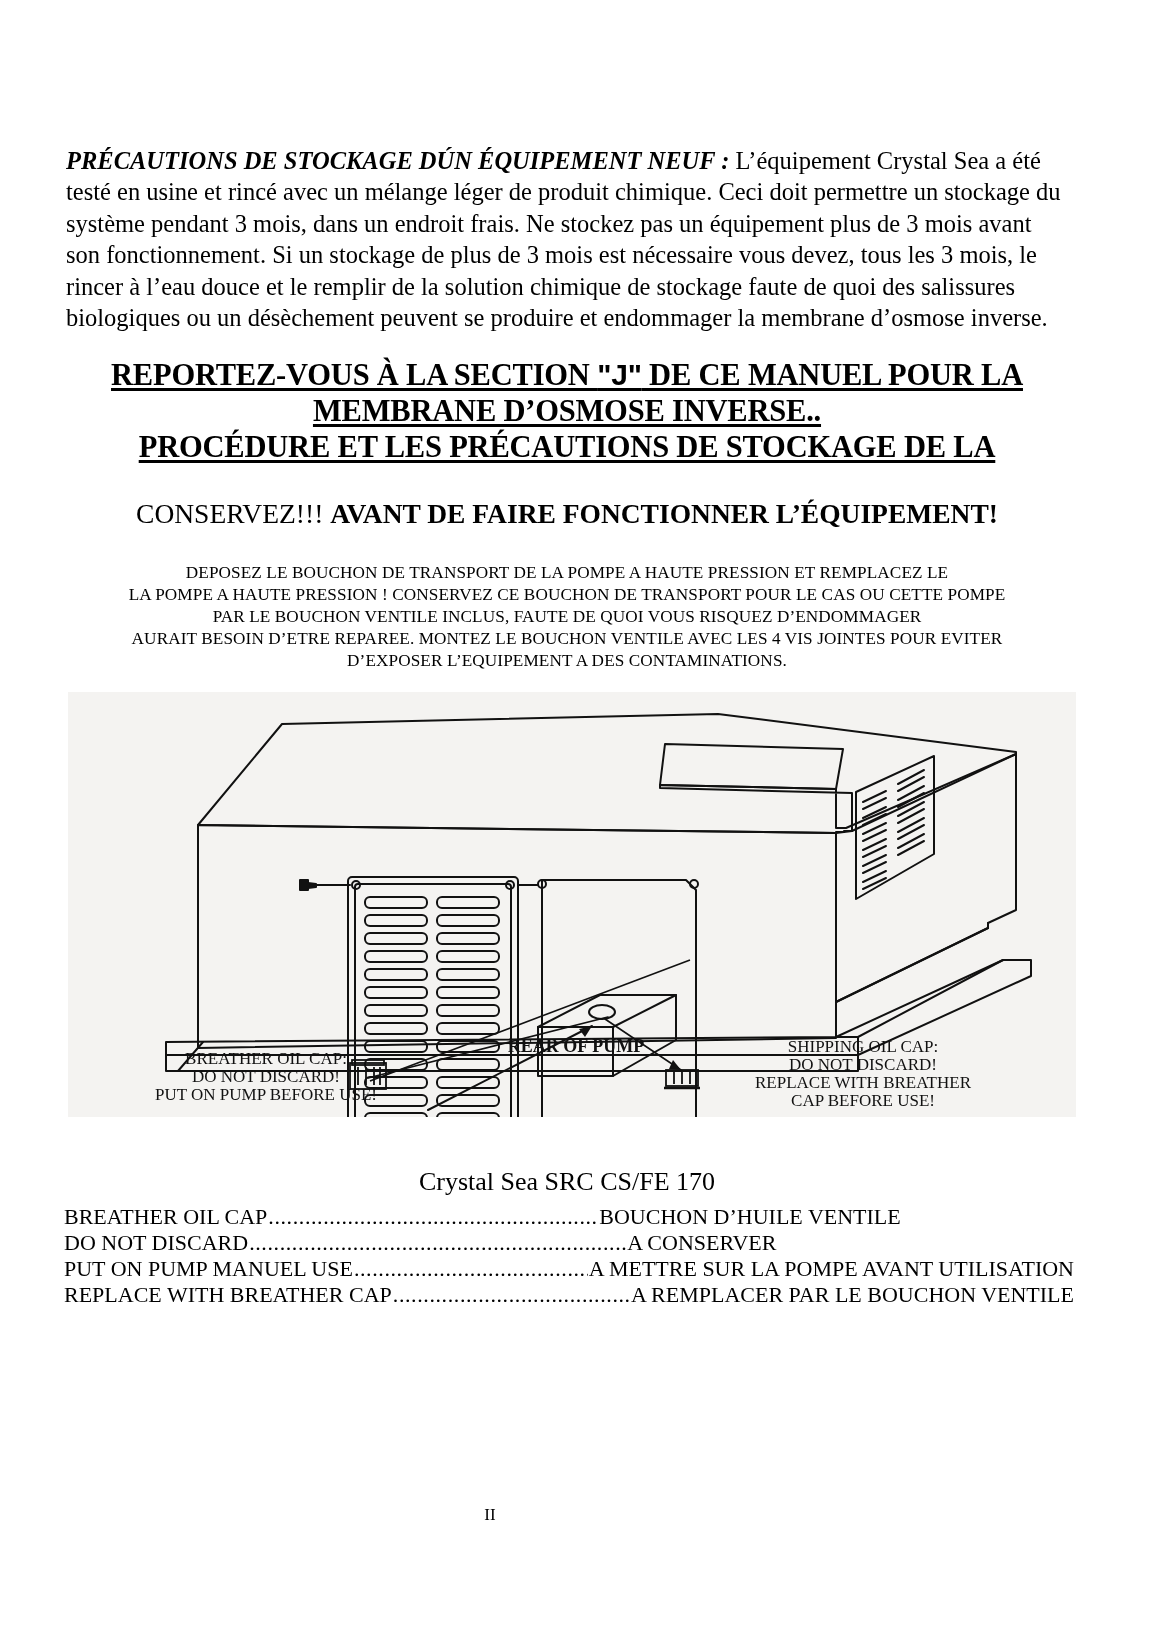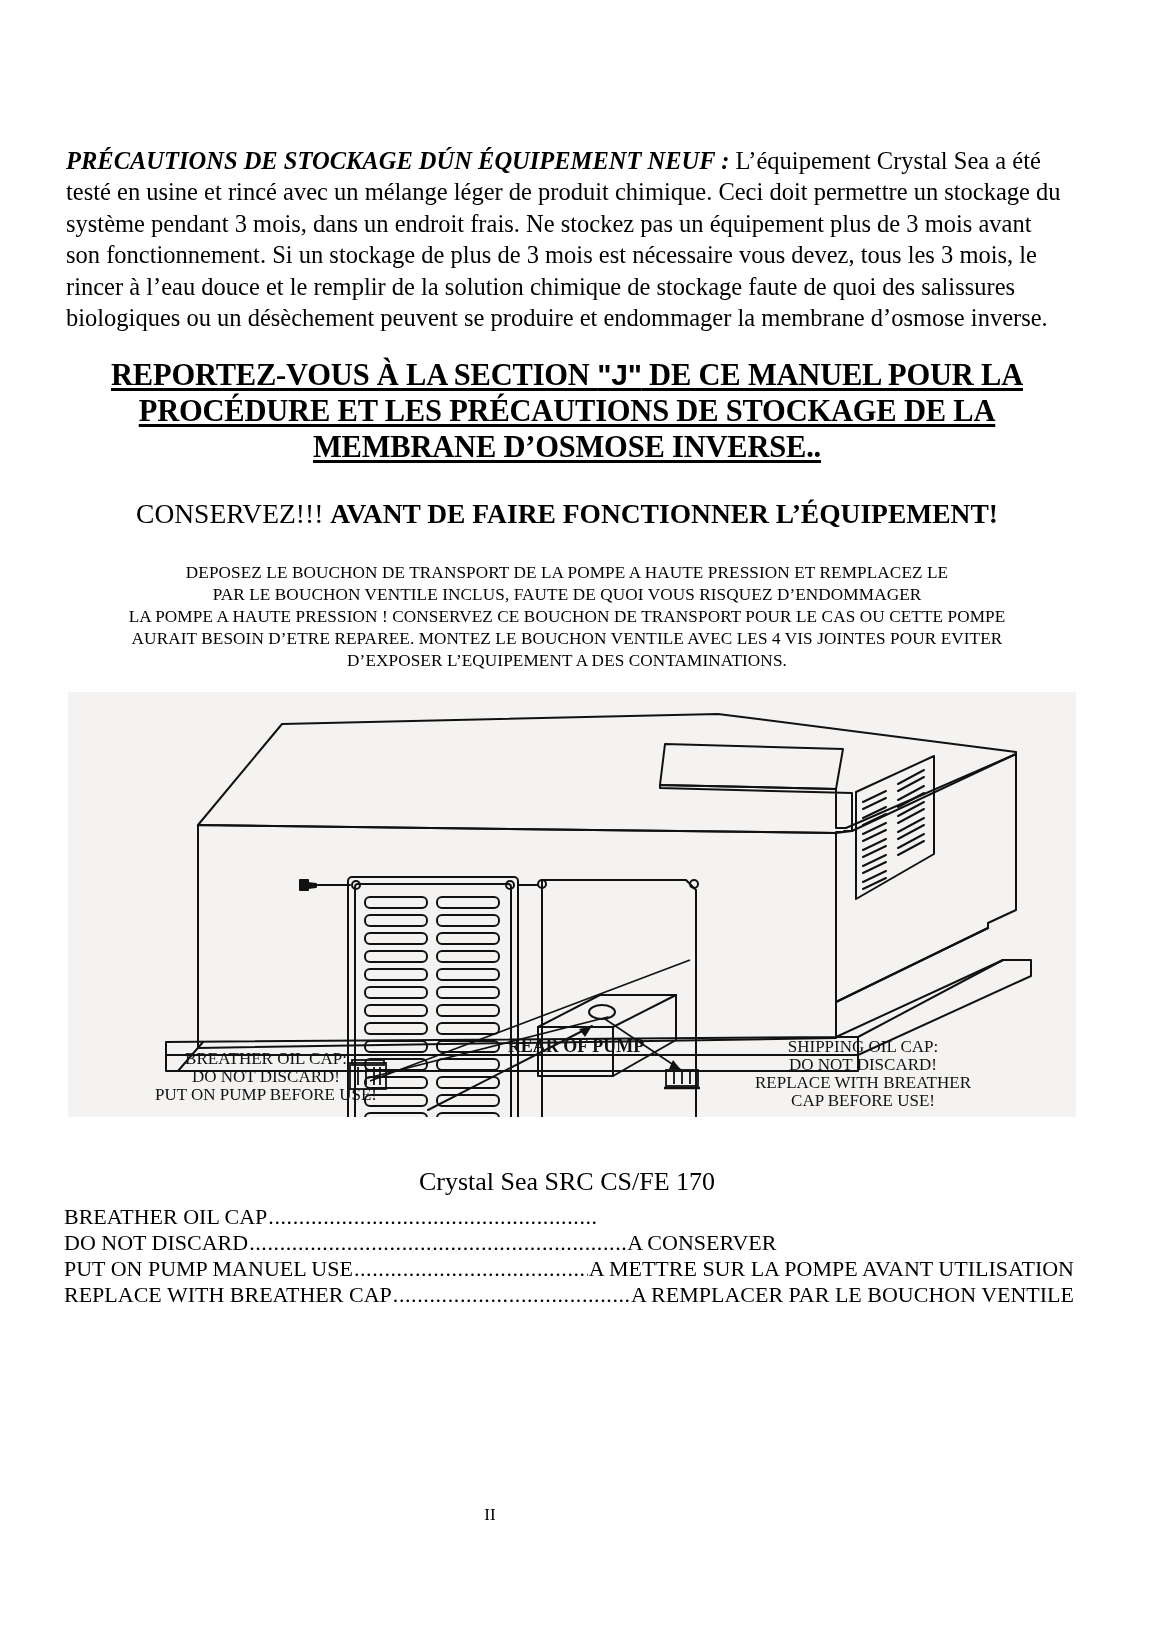--- a/index.html
+++ b/index.html
@@ -160,32 +160,32 @@
 <body>
 
 <div class="page">
 
   <p class="intro">
     <span class="lead">PRÉCAUTIONS DE STOCKAGE DÚN ÉQUIPEMENT NEUF :</span><span class="body-text"> L’équipement Crystal Sea a été testé en usine et rincé avec un mélange léger de produit chimique. Ceci doit permettre un stockage du système pendant 3 mois, dans un endroit frais. Ne stockez pas un équipement plus de 3 mois avant son fonctionnement. Si un stockage de plus de 3 mois est nécessaire vous devez, tous les 3 mois, le rincer à l’eau douce et le remplir de la solution chimique de stockage faute de quoi des salissures biologiques ou un désèchement peuvent se produire et endommager la membrane d’osmose inverse.</span>
   </p>
 
   <div class="big-heading">
     <div><span class="u">REPORTEZ-VOUS À LA SECTION </span><span class="u jmark">"J"</span><span class="u"> DE CE MANUEL POUR LA</span></div>
+    <div><span class="u">MEMBRANE D’OSMOSE INVERSE..</span></div>
     <div><span class="u">PROCÉDURE ET LES PRÉCAUTIONS DE STOCKAGE DE LA</span></div>
-    <div><span class="u">MEMBRANE D’OSMOSE INVERSE..</span></div>
   </div>
 
   <div class="attention">
     <span>CONSERVEZ!!! </span><span class="strong">AVANT DE FAIRE FONCTIONNER L’ÉQUIPEMENT!</span>
   </div>
 
   <div class="caps-block">
     <div>DEPOSEZ LE BOUCHON DE TRANSPORT DE LA POMPE A HAUTE PRESSION ET REMPLACEZ LE</div>
+    <div>LA POMPE A HAUTE PRESSION ! CONSERVEZ CE BOUCHON DE TRANSPORT POUR LE CAS OU CETTE POMPE</div>
     <div>PAR LE BOUCHON VENTILE INCLUS, FAUTE DE QUOI VOUS RISQUEZ D’ENDOMMAGER</div>
-    <div>LA POMPE A HAUTE PRESSION ! CONSERVEZ CE BOUCHON DE TRANSPORT POUR LE CAS OU CETTE POMPE</div>
     <div>AURAIT BESOIN D’ETRE REPAREE. MONTEZ LE BOUCHON VENTILE AVEC LES 4 VIS JOINTES POUR EVITER</div>
     <div>D’EXPOSER L’EQUIPEMENT A DES CONTAMINATIONS.</div>
   </div>
 
   <div class="figure">
     <svg width="1008" height="425" viewBox="0 0 1008 425">
       <rect x="0" y="0" width="1008" height="425" fill="#f4f3f1"></rect>
 
       <g fill="none" stroke="#111111" stroke-width="2" stroke-linejoin="round" stroke-linecap="round">
 
@@ -331,20 +331,21 @@
       </g>
     </svg>
   </div>
 
   <div class="model-title">Crystal Sea SRC CS/FE 170</div>
 
   <div class="trans-list">
     <div class="trans-row r1">
       <span class="trans-en">BREATHER OIL CAP</span>
       <span class="trans-dots">...............................................................</span>
+      <span class="trans-fr">BOUCHON D’HUILE VENTILE</span>
     </div>
     <div class="trans-row r2">
       <span class="trans-en">DO NOT DISCARD</span>
       <span class="trans-dots">...............................................................</span>
       <span class="trans-fr">A CONSERVER</span>
     </div>
     <div class="trans-row r3">
       <span class="trans-en">PUT ON PUMP MANUEL USE</span>
       <span class="trans-dots">...............................................................</span>
       <span class="trans-fr">A METTRE SUR LA POMPE AVANT UTILISATION</span>

